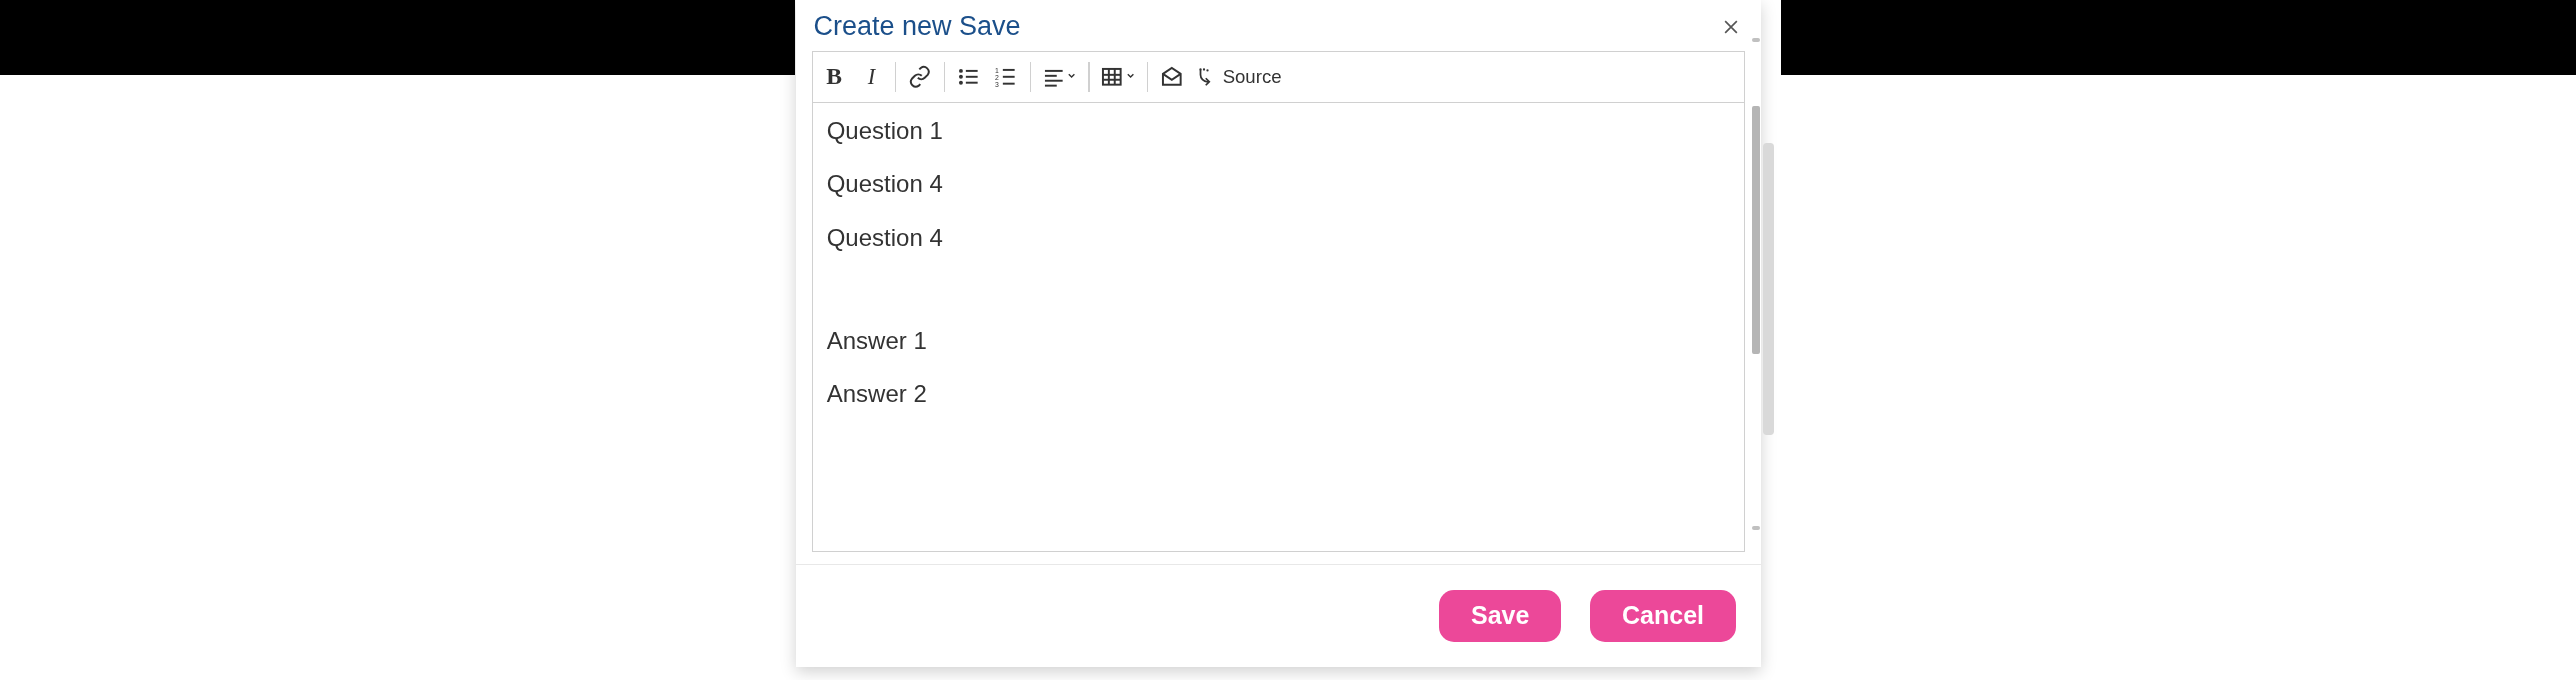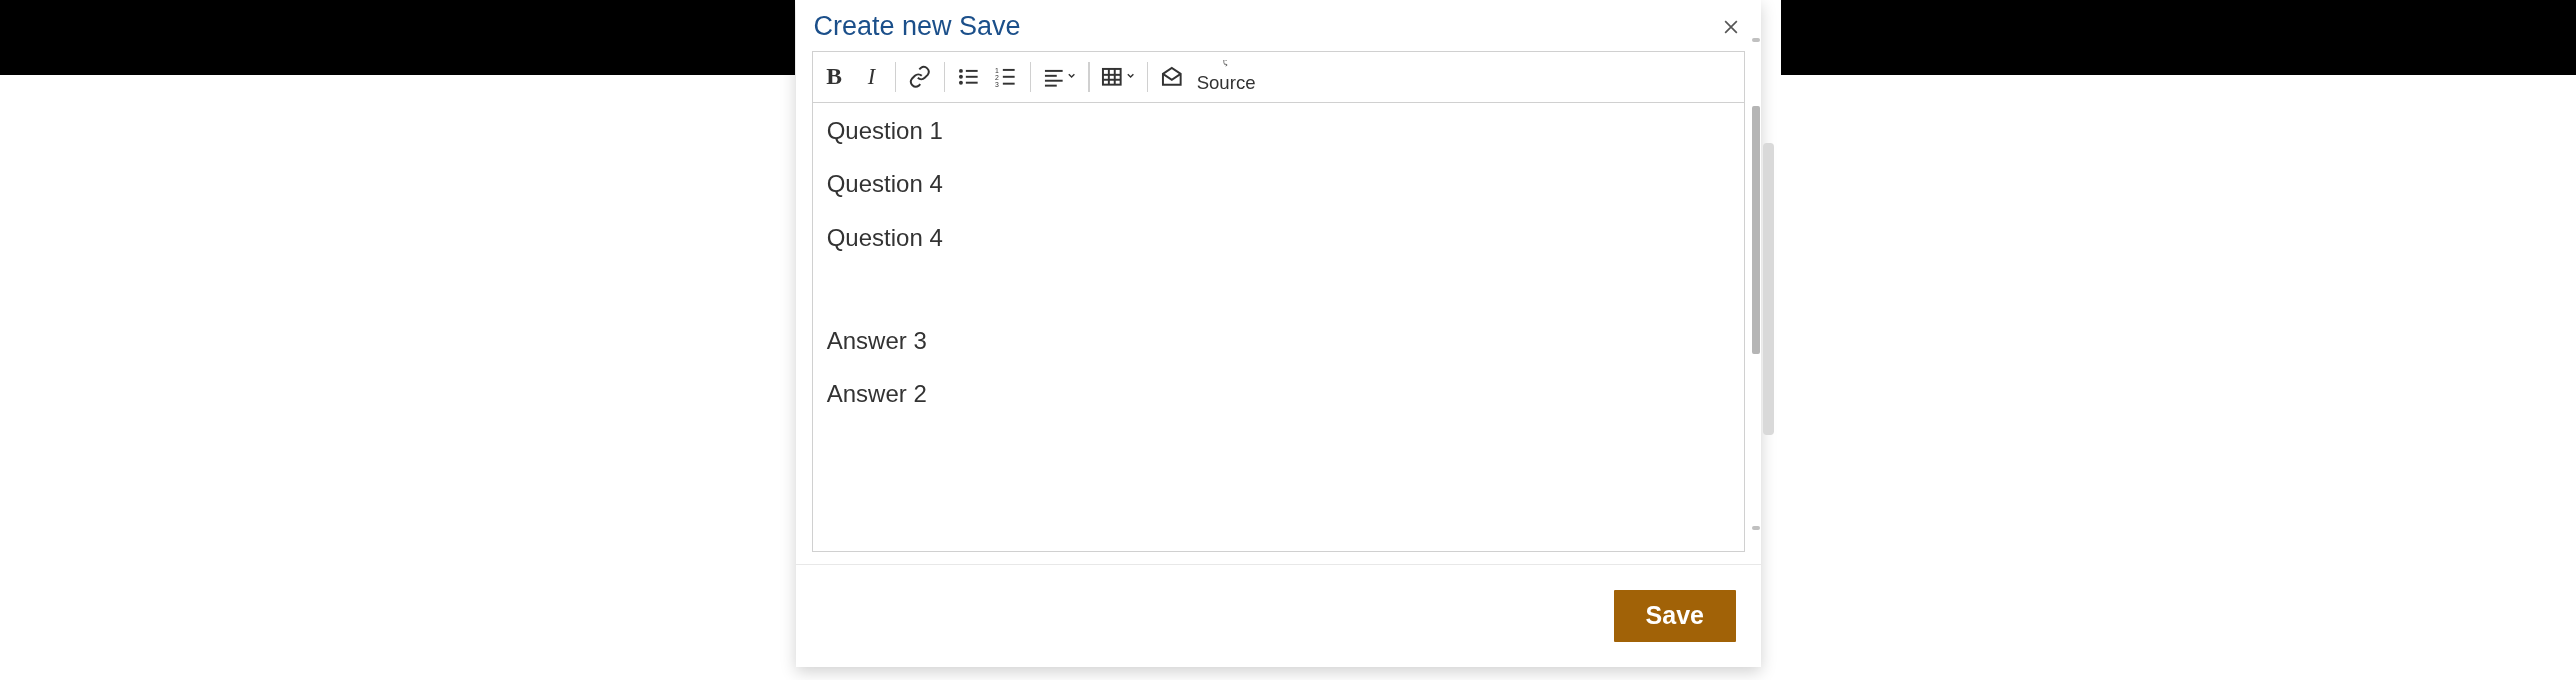--- a/index.html
+++ b/index.html
@@ -56,21 +56,21 @@
     cursor:pointer;
     color:#333;
   }
   .tb-btn svg{width:23.6px;height:23.6px;}
   .tb-btn.combo{width:45px;}
   .tb-sep{
     width:1.2px;height:30px;background:#d0d0d0;margin:0 5px;
   }
   .tb-source{
     display:flex;align-items:center;gap:5px;cursor:pointer;
-    height:35px;padding:0 6.2px;color:#333;font-size:18.6px;flex-direction:column;
+    height:35px;padding:0 6.2px;color:#333;font-size:18.6px;
   }
   .tb-source svg{width:21px;height:21px;}
   .bold-glyph{font-weight:900;font-size:23.6px;font-family:Georgia,serif;}
   .italic-glyph{font-style:italic;font-size:22.4px;font-family:Georgia,serif;}
   .chev{margin-left:1.2px;}
   .chev svg{width:11.2px;height:11.2px;}
 
   .editor-area{
     margin:0 16px;
     border:1.2px solid #d0d0d0;
@@ -100,26 +100,26 @@
 
   .dlg-footer{
     display:flex;
     justify-content:flex-end;
     gap:28.6px;
     padding:25px 25px 25px 0;
     border-top:1.2px solid #e8e8e8;
     margin-top:12.4px;
   }
   .btn{
-    background:#a16207;
+    background:#ec4899;
     color:#fff;
     font-size:25px;
     font-weight:600;
     padding:11.2px 32px;
-    border-radius:1px;
+    border-radius:15px;
     cursor:pointer;
     border:none;
   }
 
   
   .outer-track{
     position:absolute;
     width:11.2px;
     background:#d9d9d9;
     border-radius:3.7px;
@@ -238,29 +238,30 @@
           <span>Source</span>
         </div>
       </div>
     </div>
 
     <div class="editor-area">
       <p>Question 1</p>
       <p>Question 4</p>
       <p>Question 4</p>
       <div class="gap"></div>
-      <p>Answer 3</p>
+      <p>Answer 1</p>
       <p>Answer 2</p>
     </div>
 
     <div class="scroll-ind top" style="right:1.2px"></div>
     <div class="scroll-ind bar" style="right:1.2px"></div>
     <div class="scroll-ind bot" style="right:1.2px;top:auto;bottom:137px"></div>
 
     <div class="dlg-footer">
       <button class="btn">Save</button>
+      <button class="btn">Cancel</button>
     </div>
   </div>
 
   <div class="outer-track" style="left:1763px;top:143px;height:292px"></div>
 
 </div>
 
 
 </body></html>

